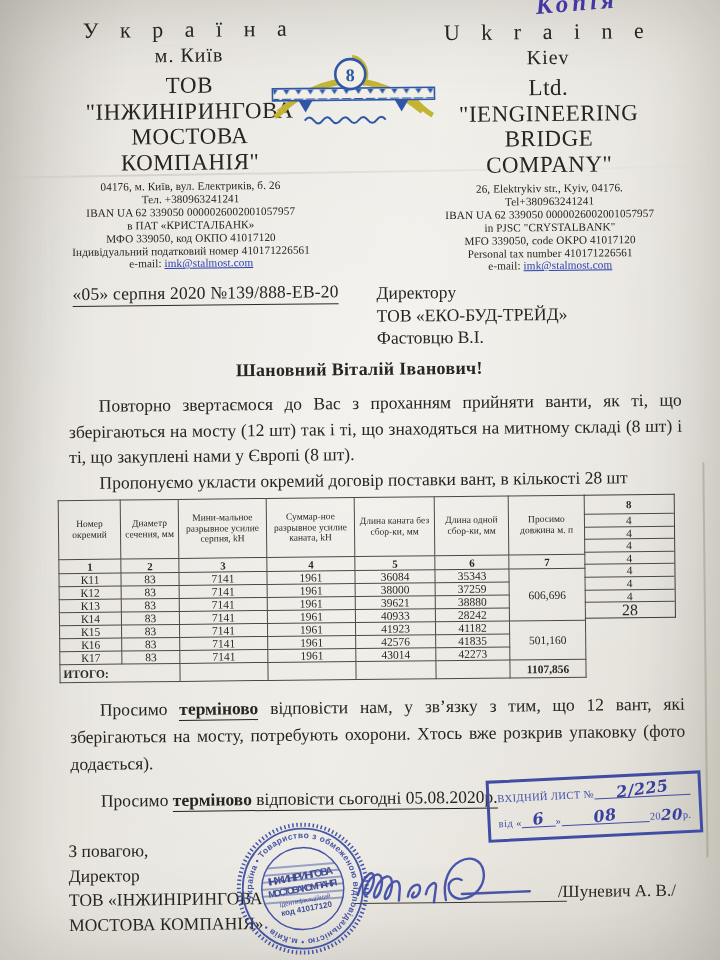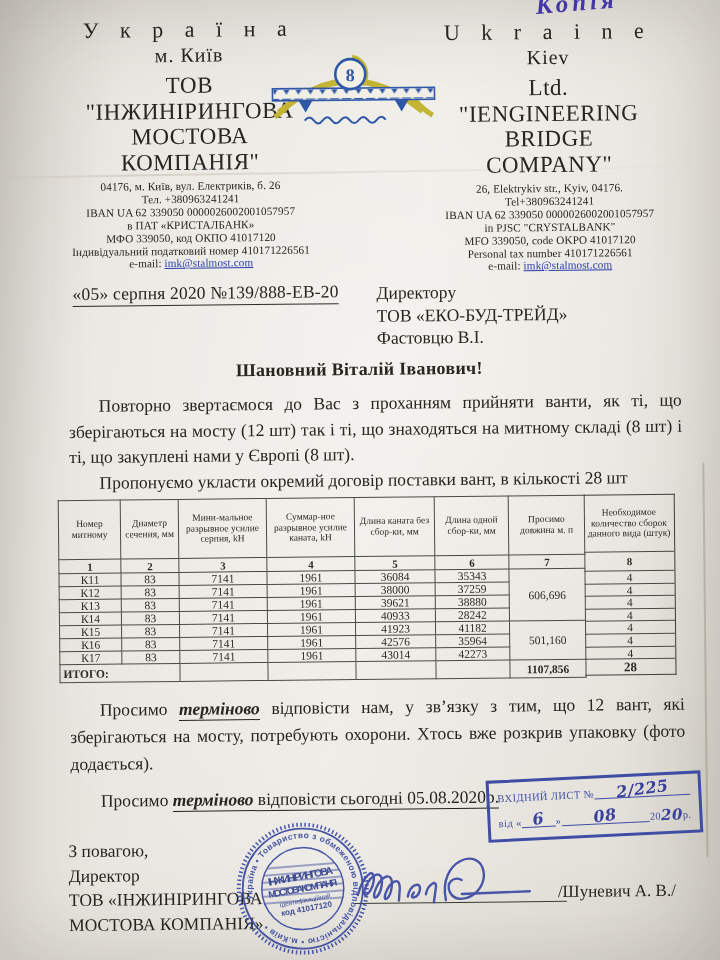--- a/index.html
+++ b/index.html
@@ -37,42 +37,42 @@
     border-bottom:1.6px solid #2b2a24; padding-bottom:1px; letter-spacing:0.2px; }
   .addr { position:absolute; left:378px; top:282px; font-size:17.5px; line-height:22.5px; }
   .salut { position:absolute; left:0; top:359px; width:720px; text-align:center;
     font-weight:bold; font-size:18px; letter-spacing:0.3px; }
 
   .para { position:absolute; text-align:justify; }
   .para p { margin:0; text-indent:30px; }
   .para1 { left:69px; top:391px; width:613px; font-size:17.5px; line-height:25.5px; }
   .para3 { left:67px; top:694px; width:615px; font-size:17.5px; line-height:27px; }
   .para4 { left:67px; top:788px; width:615px; font-size:17.5px; }
-  .b { font-weight:bold;font-style:italic; }
+  .b { font-weight:bold; }
   .u { border-bottom:1.7px solid #232219; padding-bottom:1px; }
 
   .tbl { position:absolute; left:57px; top:497px; width:618px; height:186px; color:#2b2a24; }
   .main-tbl { border-collapse:collapse; table-layout:fixed; width:526px; border:1.5px solid #3c3c38; }
   .main-tbl th, .main-tbl td { border:1px solid #4a4a45; overflow:hidden; }
   .main-tbl th { font-weight:normal; font-size:9.5px; line-height:10.6px; padding:2px 1px;
     text-align:center; vertical-align:middle; height:54px; }
   .num-row td { font-weight:bold; font-size:11px; height:13px; line-height:12px; text-align:center; padding:0; }
   .data-row td { font-size:11.5px; height:11.8px; line-height:12px; text-align:center; padding:0 2px; }
   .grp { vertical-align:middle; font-size:11.5px; }
   .total-row td { height:15px; font-weight:bold; font-size:11.5px; text-align:center; }
   .total-row .lbl { text-align:left; padding-left:3px; }
 
   .col8 { position:absolute; left:526px; top:0; width:91px;
     border:1.5px solid #3c3c38; border-left:none; box-sizing:border-box; background:transparent; }
   .c8-cell { border-bottom:1px solid #4a4a45; text-align:center; box-sizing:border-box; }
   .c8-header { height:57px; font-size:9.5px; line-height:10.6px; display:flex; align-items:center;
     justify-content:center; padding:2px 3px; }
   .c8-num { height:19px; font-weight:bold; font-size:11px; line-height:19px; }
   .c8-val { height:12.6px; font-size:11.5px; line-height:12.5px; }
-  .c8-total { height:15px; border-bottom:none; font-weight:bold; font-size:13px; line-height:15px; }
+  .c8-total { height:15px; border-bottom:none; font-weight:normal; font-size:16px; line-height:15px; }
 
   .stamp { position:absolute; left:483px; top:778px; width:215px; height:62px;
     border:3px solid #3f4da5; transform:rotate(-2.2deg); color:#3f4da5;
     padding:6px 8px 4px; box-sizing:border-box; }
   .st-l1, .st-l2 { display:flex; align-items:flex-end; font-size:10.5px; letter-spacing:0.4px; }
   .st-l2 { margin-top:10px; }
   .st-fill { flex:1; border-bottom:1.2px solid #3f4da5; text-align:center; }
   .hand { font-family:"DejaVu Serif",serif; font-style:italic; font-weight:bold; color:#39409e; }
   .h1 { font-size:16px; line-height:13px; display:inline-block; transform:rotate(-5deg); }
   .h2 { font-size:15px; line-height:12px; display:inline-block; }
@@ -178,21 +178,21 @@
         <col style="width:62px">
           <col style="width:58px">
           <col style="width:88px">
         <col style="width:88px">
           <col style="width:80px">
           <col style="width:74px">
           <col style="width:76px">
       </colgroup>
       <thead>
         <tr>
-          <th>Номер митному</th>
+          <th>Номер окремий</th>
           <th>Диаметр сечения, мм</th>
           <th>Мини-мальное разрывное усилие серпня, kH</th>
           <th>Суммар-ное разрывное усилие каната, kH</th>
           <th>Длина каната без сбор-ки, мм</th>
           <th>Длина одной сбор-ки, мм</th>
           <th>Просимо довжина м. п</th>
         </tr>
       </thead>
       <tbody id="tbl-body">
           <tr class="num-row">
@@ -245,42 +245,41 @@
             <td>41923</td>
             <td>41182</td>
             <td rowspan="3" class="grp">501,160</td>
           </tr>
           <tr class="data-row">
             <td>К16</td>
             <td>83</td>
             <td>7141</td>
             <td>1961</td>
             <td>42576</td>
-            <td>35964</td>
+            <td>41835</td>
           </tr>
           <tr class="data-row">
             <td>К17</td>
             <td>83</td>
             <td>7141</td>
             <td>1961</td>
             <td>43014</td>
             <td>42273</td>
           </tr>
           <tr class="total-row">
             <td colspan="2" class="lbl">ИТОГО:</td>
             <td></td>
             <td></td>
             <td></td>
             <td></td>
             <td>1107,856</td>
           </tr>
         </tbody>
     </table>
     <div class="col8" id="col8">
-      <div class="c8-cell c8-header">Необходимое количество сборок данного вида (штук)</div>
     <div class="c8-cell c8-num">8</div>
         <div class="c8-cell c8-val">4</div>
         <div class="c8-cell c8-val">4</div>
         <div class="c8-cell c8-val">4</div>
         <div class="c8-cell c8-val">4</div>
         <div class="c8-cell c8-val">4</div>
         <div class="c8-cell c8-val">4</div>
         <div class="c8-cell c8-val">4</div>
         <div class="c8-cell c8-total">28</div>
       </div>

